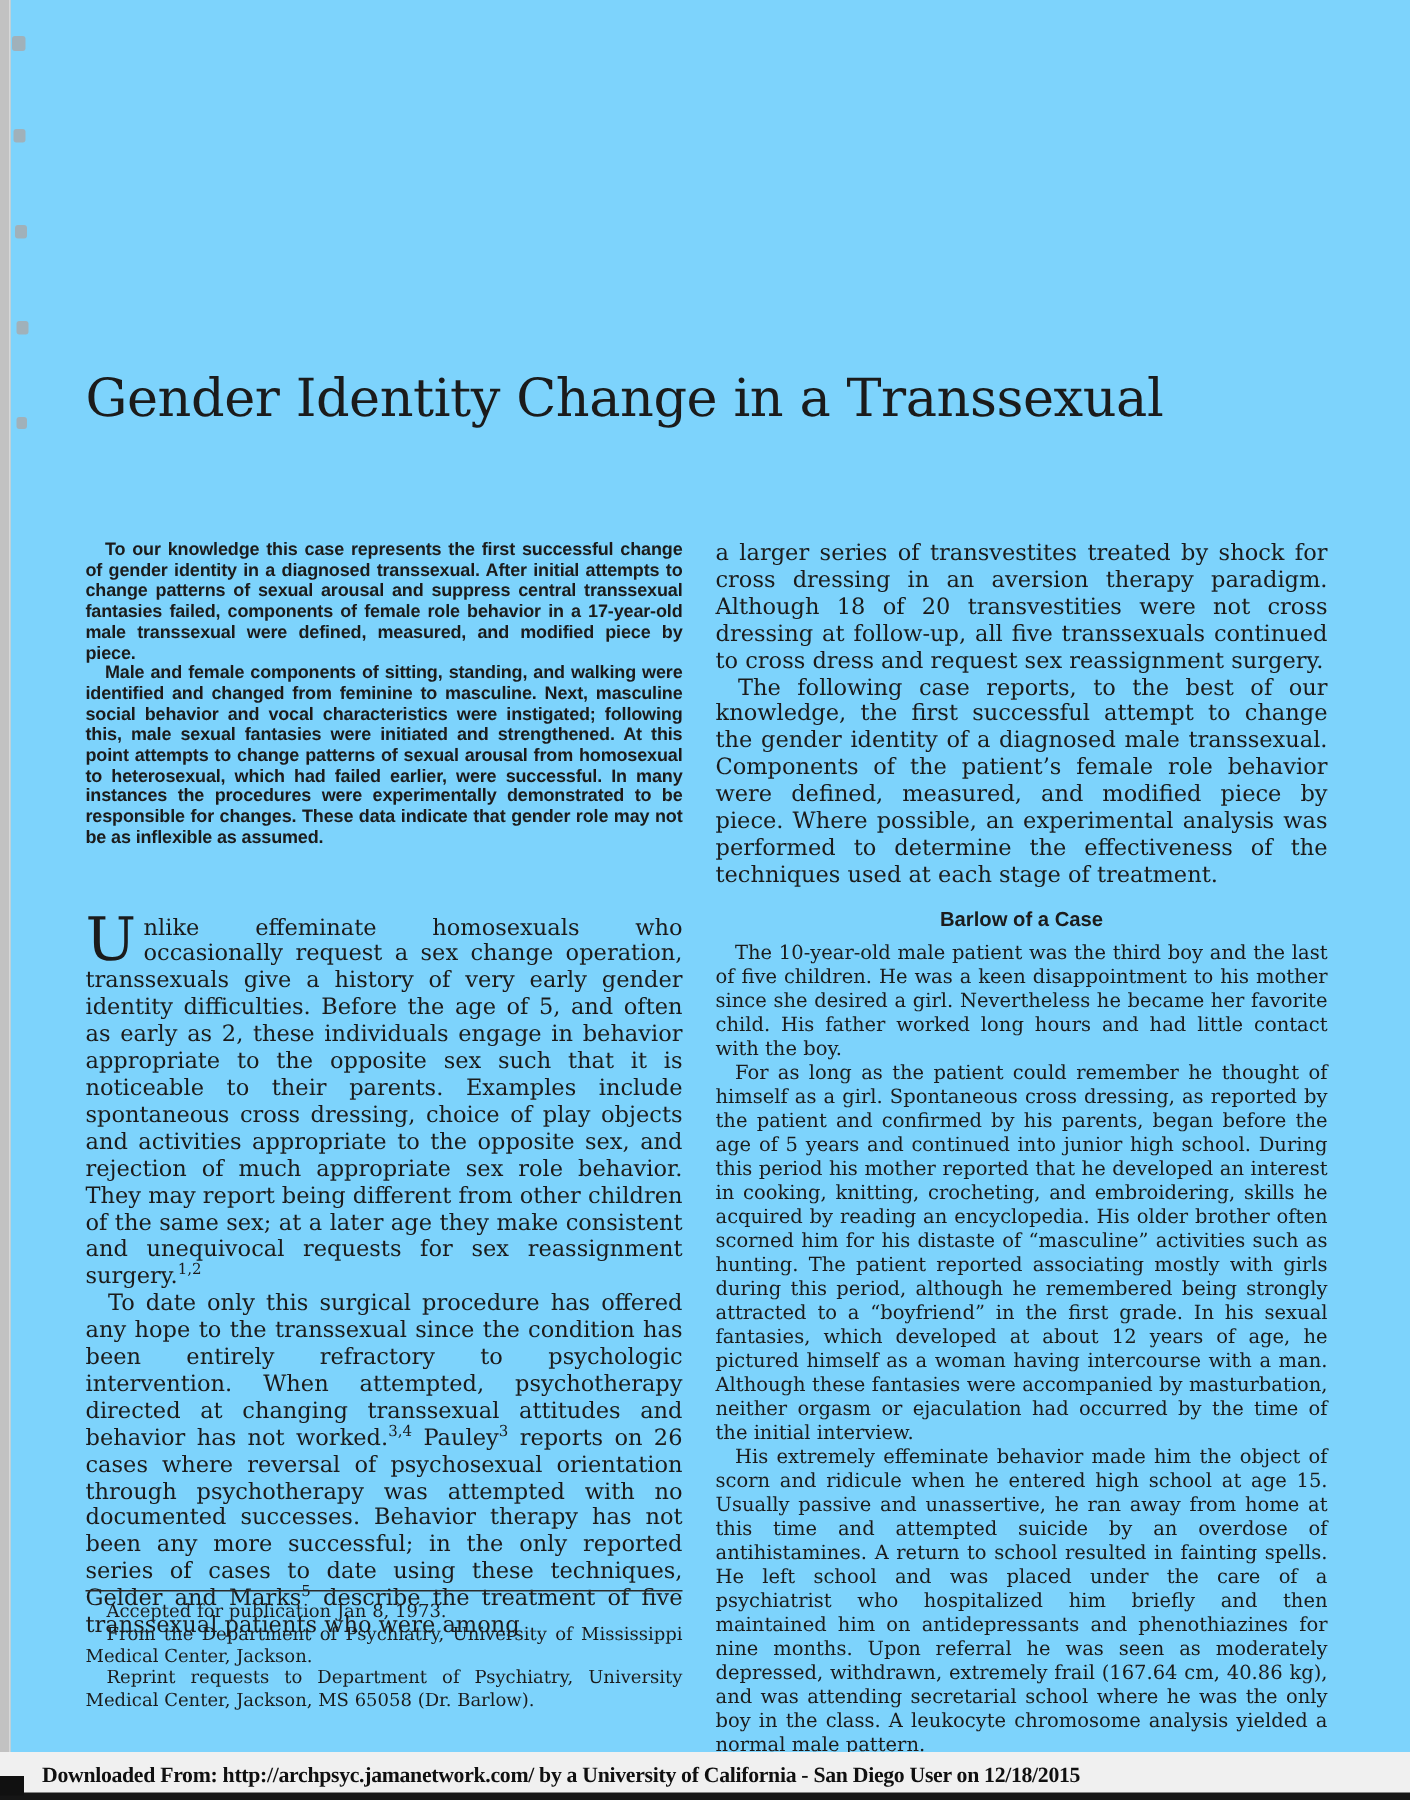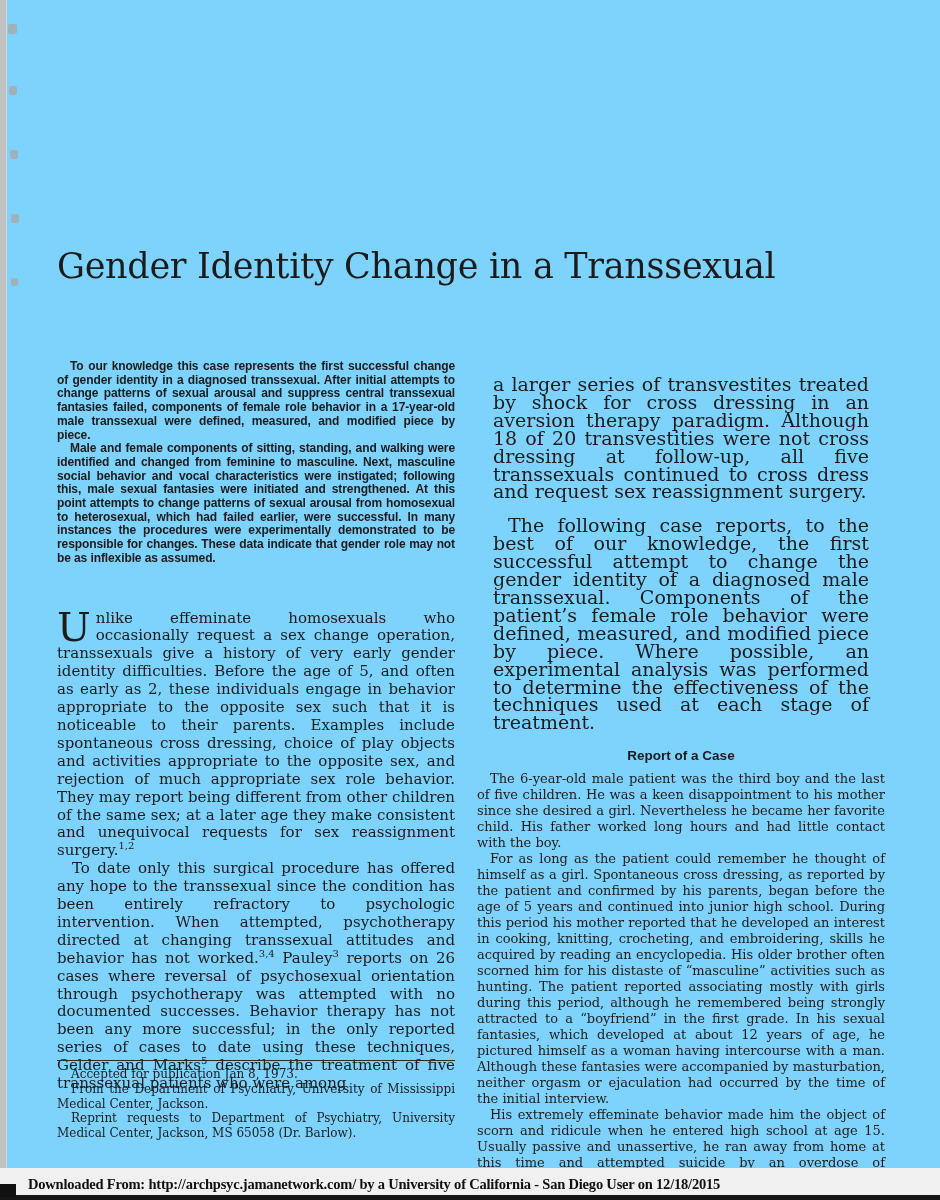--- a/index.html
+++ b/index.html
@@ -50,21 +50,21 @@
   sup{font-size:10px;line-height:0;vertical-align:super;letter-spacing:0;}
 
   .footnotes{
     position:absolute;left:57px;top:1060px;width:398px;
     border-top:1.5px solid #2a2a2a;
     padding-top:6px;
     text-align:justify;
   }
   .footnotes p{margin:0;font-size:12px;line-height:14.8px;text-indent:14px;}
 
-  .col-right .bodytext{margin:16px;font-size:19px;line-height:17.9px;}
+  .col-right .bodytext{margin:0;font-size:15px;line-height:17.9px;}
   .col-right .bodytext.indent{text-indent:15px;}
   .sec-heading{
     margin:12px 0 8px 0;
     text-align:center;
     font-family:"Liberation Sans", sans-serif;
     font-weight:bold;font-size:13.5px;
   }
   .case p{margin:0;font-size:13px;line-height:16px;text-indent:13px;}
 
   .footer{
@@ -109,23 +109,23 @@
 
   <div class="footnotes">
     <p>Accepted for publication Jan 8, 1973.</p>
     <p>From the Department of Psychiatry, University of Mississippi Medical Center, Jackson.</p>
     <p>Reprint requests to Department of Psychiatry, University Medical Center, Jackson, MS 65058 (Dr. Barlow).</p>
   </div>
 
   <div class="col col-right">
     <p class="bodytext">a larger series of transvestites treated by shock for cross dressing in an aversion therapy paradigm. Although 18 of 20 transvestities were not cross dressing at follow-up, all five transsexuals continued to cross dress and request sex reassignment surgery.</p>
     <p class="bodytext indent">The following case reports, to the best of our knowledge, the first successful attempt to change the gender identity of a diagnosed male transsexual. Components of the patient’s female role behavior were defined, measured, and modified piece by piece. Where possible, an experimental analysis was performed to determine the effectiveness of the techniques used at each stage of treatment.</p>
-    <h2 class="sec-heading">Report of a Case</h2>
+    <h2 class="sec-heading">Barlow of a Case</h2>
     <div class="case">
-      <p>The 6-year-old male patient was the third boy and the last of five children. He was a keen disappointment to his mother since she desired a girl. Nevertheless he became her favorite child. His father worked long hours and had little contact with the boy.</p>
+      <p>The 10-year-old male patient was the third boy and the last of five children. He was a keen disappointment to his mother since she desired a girl. Nevertheless he became her favorite child. His father worked long hours and had little contact with the boy.</p>
       <p>For as long as the patient could remember he thought of himself as a girl. Spontaneous cross dressing, as reported by the patient and confirmed by his parents, began before the age of 5 years and continued into junior high school. During this period his mother reported that he developed an interest in cooking, knitting, crocheting, and embroidering, skills he acquired by reading an encyclopedia. His older brother often scorned him for his distaste of “masculine” activities such as hunting. The patient reported associating mostly with girls during this period, although he remembered being strongly attracted to a “boyfriend” in the first grade. In his sexual fantasies, which developed at about 12 years of age, he pictured himself as a woman having intercourse with a man. Although these fantasies were accompanied by masturbation, neither orgasm or ejaculation had occurred by the time of the initial interview.</p>
       <p>His extremely effeminate behavior made him the object of scorn and ridicule when he entered high school at age 15. Usually passive and unassertive, he ran away from home at this time and attempted suicide by an overdose of antihistamines. A return to school resulted in fainting spells. He left school and was placed under the care of a psychiatrist who hospitalized him briefly and then maintained him on antidepressants and phenothiazines for nine months. Upon referral he was seen as moderately depressed, withdrawn, extremely frail (167.64 cm, 40.86 kg), and was attending secretarial school where he was the only boy in the class. A leukocyte chromosome analysis yielded a normal male pattern.</p>
       <p>In summary, the following diagnostic signs were present: vali-</p>
     </div>
   </div>
 
 
   <div class="bottom-band"></div>
   <div class="download">Downloaded From: http://archpsyc.jamanetwork.com/ by a University of California - San Diego User on 12/18/2015</div>
   <div class="bottom-bar"></div>

